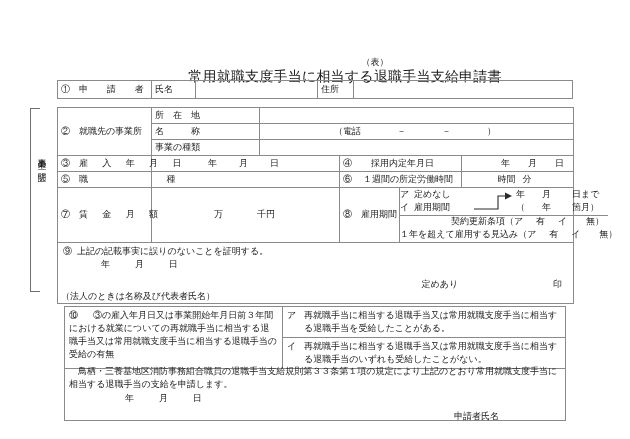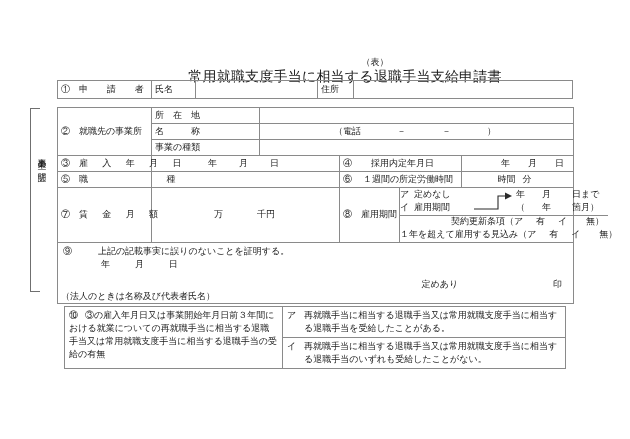--- a/index.html
+++ b/index.html
@@ -338,21 +338,21 @@
               </tr>
             </tbody>
           </table>
         </td>
       </tr>
 
       <tr>
         <td colspan="10" class="cert-cell">
           <div class="cert-line1">
             <span>⑨</span>
-            <span style="margin-left:23px">上記の記載事実に誤りのないことを証明する。</span>
+            <span style="margin-left:2px">上記の記載事実に誤りのないことを証明する。</span>
           </div>
           <div class="cert-date">
             <span>年</span>
             <span style="margin-left:22px">月</span>
             <span style="margin-left:22px">日</span>
           </div>
           <div class="cert-sign">
             <span>定めあり</span>
             <span class="seal">印</span>
           </div>
@@ -364,34 +364,43 @@
 
   <table class="tbl" id="prior-benefit-table">
     <colgroup>
         <col style="width:218px">
         <col>
       </colgroup>
     <tbody>
       <tr>
         <td class="q" rowspan="2">
           <span>⑩</span>
-          <span style="margin-left:4px">③の雇入年月日又は事業開始年月日前３年間における就業についての再就職手当に相当する退職手当又は常用就職支度手当に相当する退職手当の受給の有無</span>
+          <span style="margin-left:12px">③の雇入年月日又は事業開始年月日前３年間における就業についての再就職手当に相当する退職手当又は常用就職支度手当に相当する退職手当の受給の有無</span>
         </td>
         <td class="a">
           <div class="opt">
             <span class="mk">ア</span>
             <span class="tx">再就職手当に相当する退職手当又は常用就職支度手当に相当する退職手当を受給したことがある。</span>
           </div>
         </td>
       </tr>
       <tr>
         <td class="a">
           <div class="opt">
             <span class="mk">イ</span>
             <span class="tx">再就職手当に相当する退職手当又は常用就職支度手当に相当する退職手当のいずれも受給したことがない。</span>
           </div>
         </td>
       </tr>
     </tbody>
   </table>
 
+  <div id="closing-box">
+    <div class="stmt">鳥栖・三養基地区消防事務組合職員の退職手当支給規則第３３条第１項の規定により上記のとおり常用就職支度手当に相当する退職手当の支給を申請します。</div>
+    <div class="cdate">
+      <span>年</span>
+      <span style="margin-left:22px">月</span>
+      <span style="margin-left:22px">日</span>
+    </div>
+    <div class="csign">申請者氏名</div>
+  </div>
 
 </div>
 
 </body></html>

